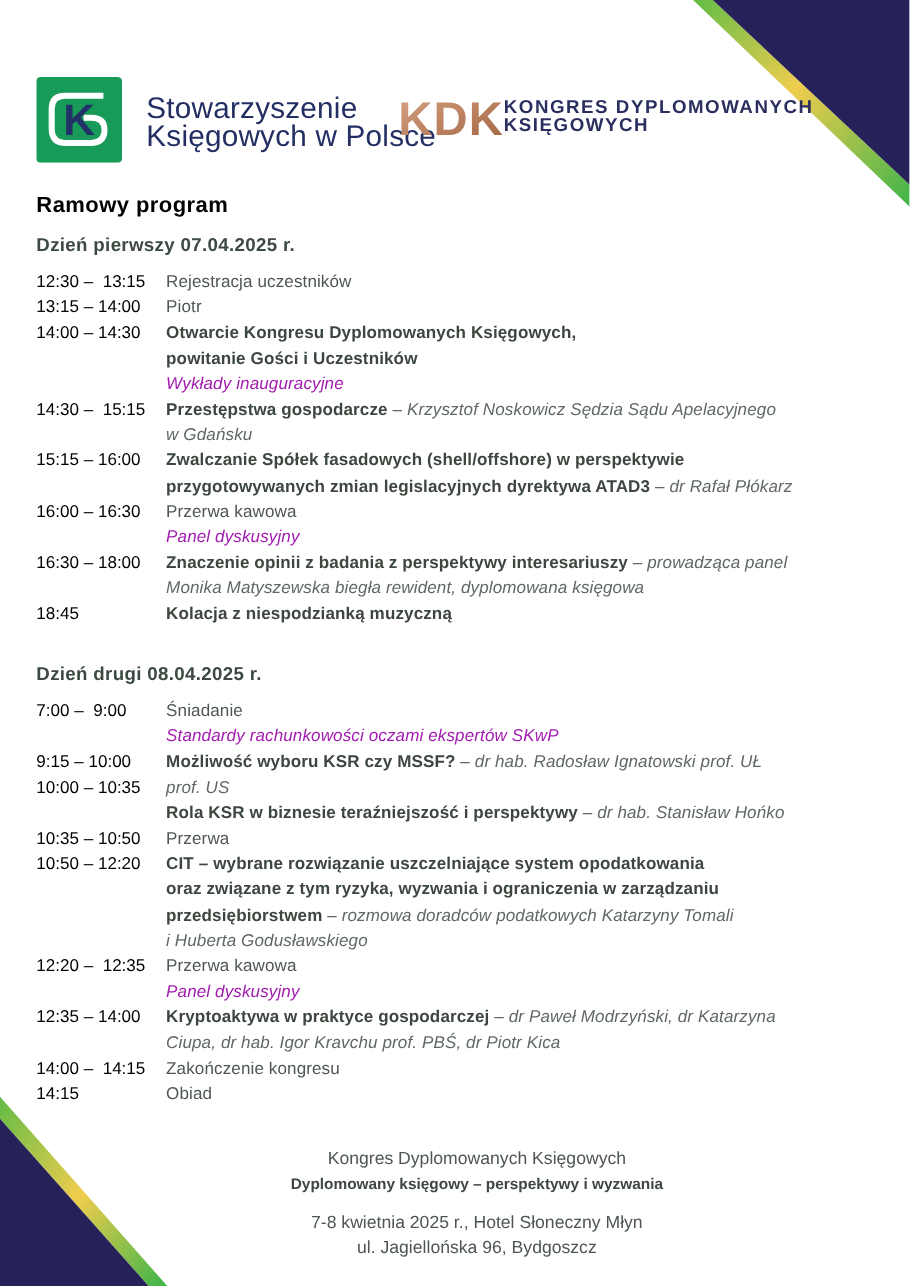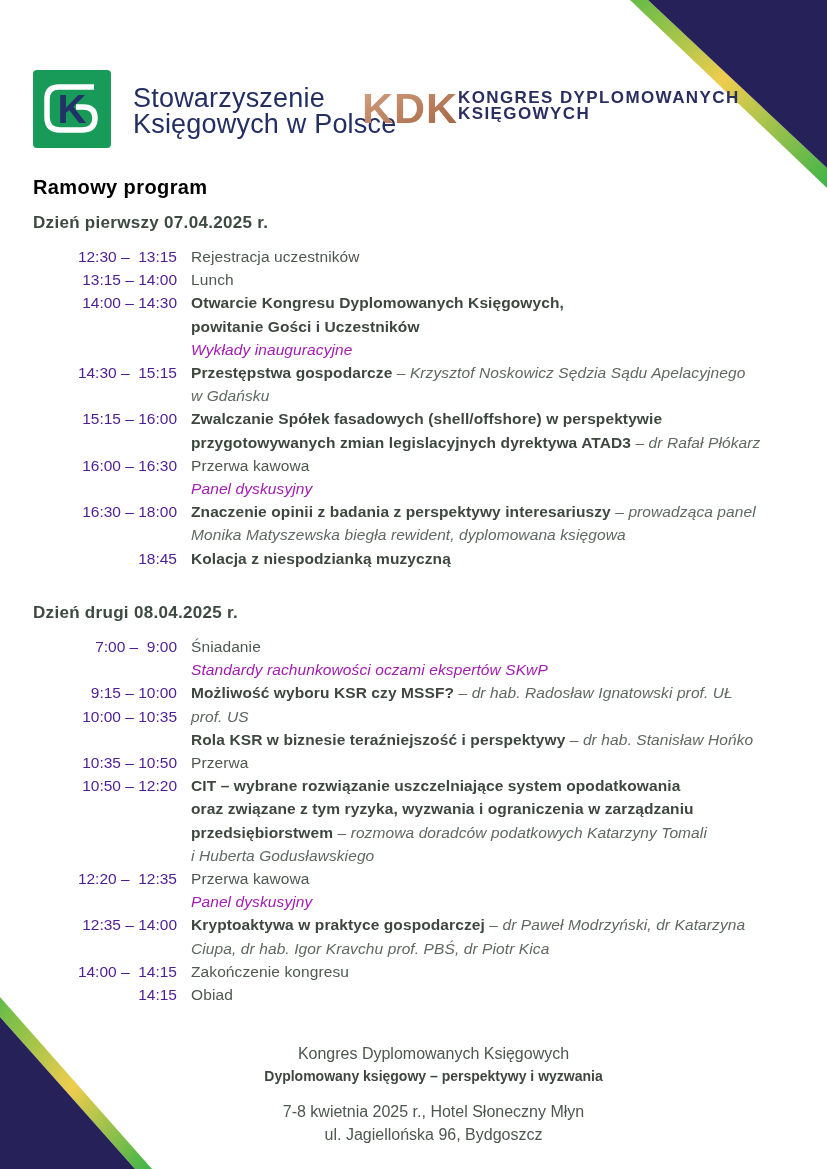--- a/index.html
+++ b/index.html
@@ -39,22 +39,22 @@
   #day-1 { top: 603px; }
   .day-heading {
     margin: 0; font-size: 17px; font-weight: 700; color: #3c4a41; letter-spacing: 0.3px;
   }
   .rows { margin-top: 12px; }
 
   
   .row { display: flex; }
   .time {
     width: 104px; flex: 0 0 104px;
-    text-align: right; white-space: pre;
-    color: #4c1d95; font-size: 15.5px; line-height: 23.2px; margin-left: 40px;
+    white-space: pre;
+    color: #000000; font-size: 15.5px; line-height: 23.2px;
   }
   .content {
     margin-left: 14px; width: 645px;
     font-size: 15.5px; line-height: 23.2px; color: #4e5850;
     letter-spacing: 0.1px;
   }
   .s-r { color: #4e5850; }
   .s-b { font-weight: 700; color: #3d473f; }
   .s-i { font-style: italic; color: #5f6961; }
   .s-bi { font-weight: 400; font-style: italic; color: #a21caf; text-align: right; }
@@ -128,21 +128,21 @@
   <div class="rows">
       <div class="row">
         <div class="time">12:30 –  13:15</div>
         <div class="content">
           <div class="line"><span class="s-r">Rejestracja uczestników</span></div>
         </div>
       </div>
       <div class="row">
         <div class="time">13:15 – 14:00</div>
         <div class="content">
-          <div class="line"><span class="s-r">Lunch</span></div>
+          <div class="line"><span class="s-r">Piotr</span></div>
         </div>
       </div>
       <div class="row">
         <div class="time">14:00 – 14:30</div>
         <div class="content">
           <div class="line"><span class="s-b">Otwarcie Kongresu Dyplomowanych Księgowych,</span></div>
           <div class="line"><span class="s-b">powitanie Gości i Uczestników</span></div>
           <div class="line"><span class="s-bi">Wykłady inauguracyjne</span></div>
         </div>
       </div>

